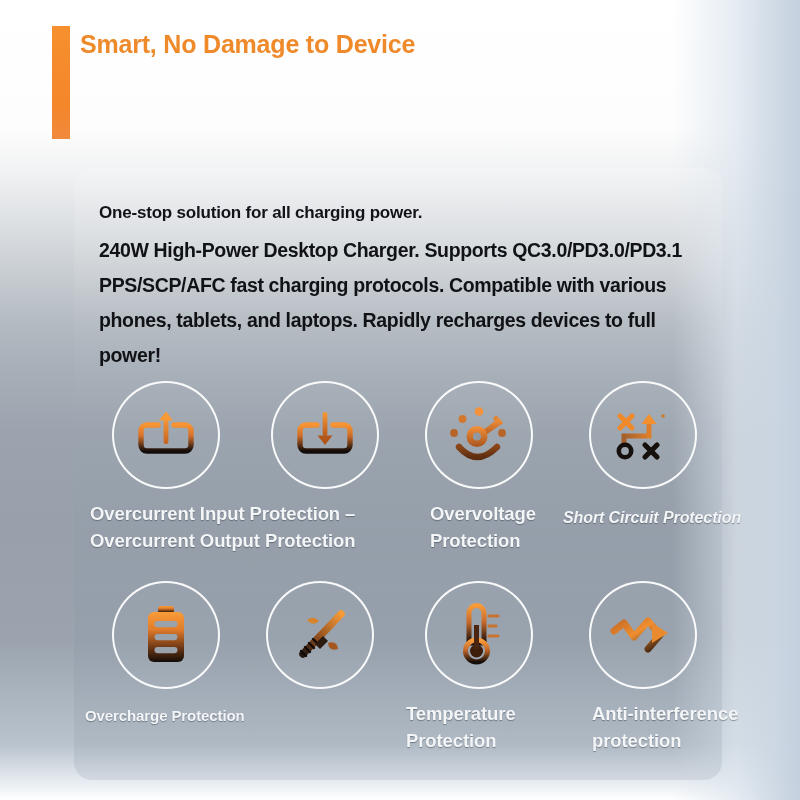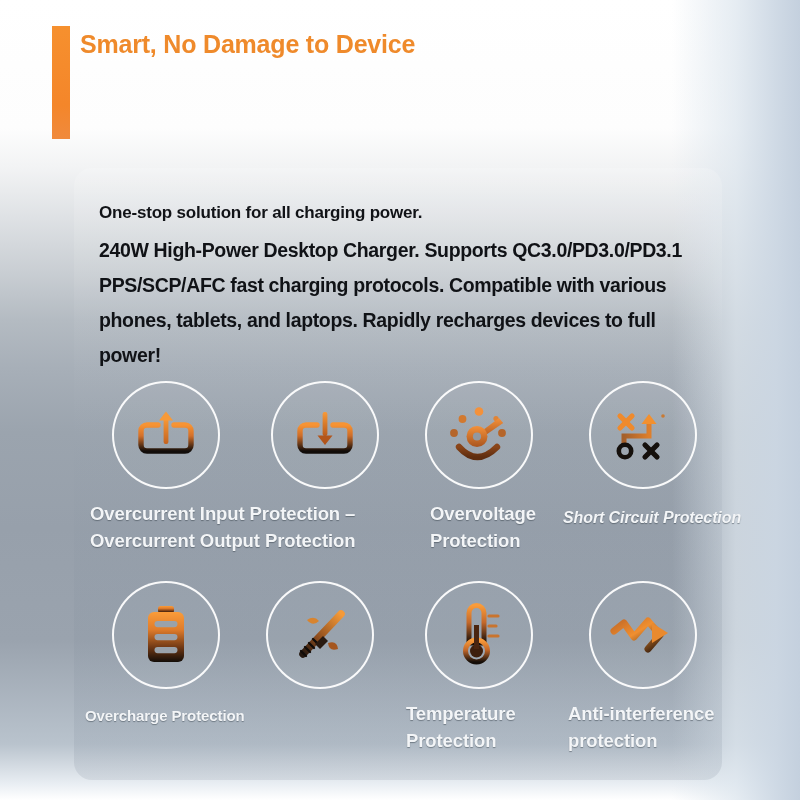--- a/index.html
+++ b/index.html
@@ -155,21 +155,21 @@
   .c7 { left: 425px; top: 581px; }
   .c8 { left: 589px; top: 581px; }
 
   .cap1 { left: 90px;  top: 500px; width: 330px; }
   .cap2 { left: 430px; top: 500px; width: 140px; }
   .cap3 { left: 563px; top: 508px; width: 180px; }
 
   .cap4 { left: 85px;  top: 707px; width: 170px; }
   .cap5 { left: 250px; top: 707px; width: 170px; }
   .cap6 { left: 406px; top: 700px; width: 140px; }
-  .cap7 { left: 568px; top: 700px; width: 160px; }
+  .cap7 { left: 592px; top: 700px; width: 160px; }
 </style>
 </head>
 <body>
 
 <div class="page">
 
   <div class="accent-bar"></div>
 
   <div class="eyebrow">Smart, No Damage to Device</div>
 

